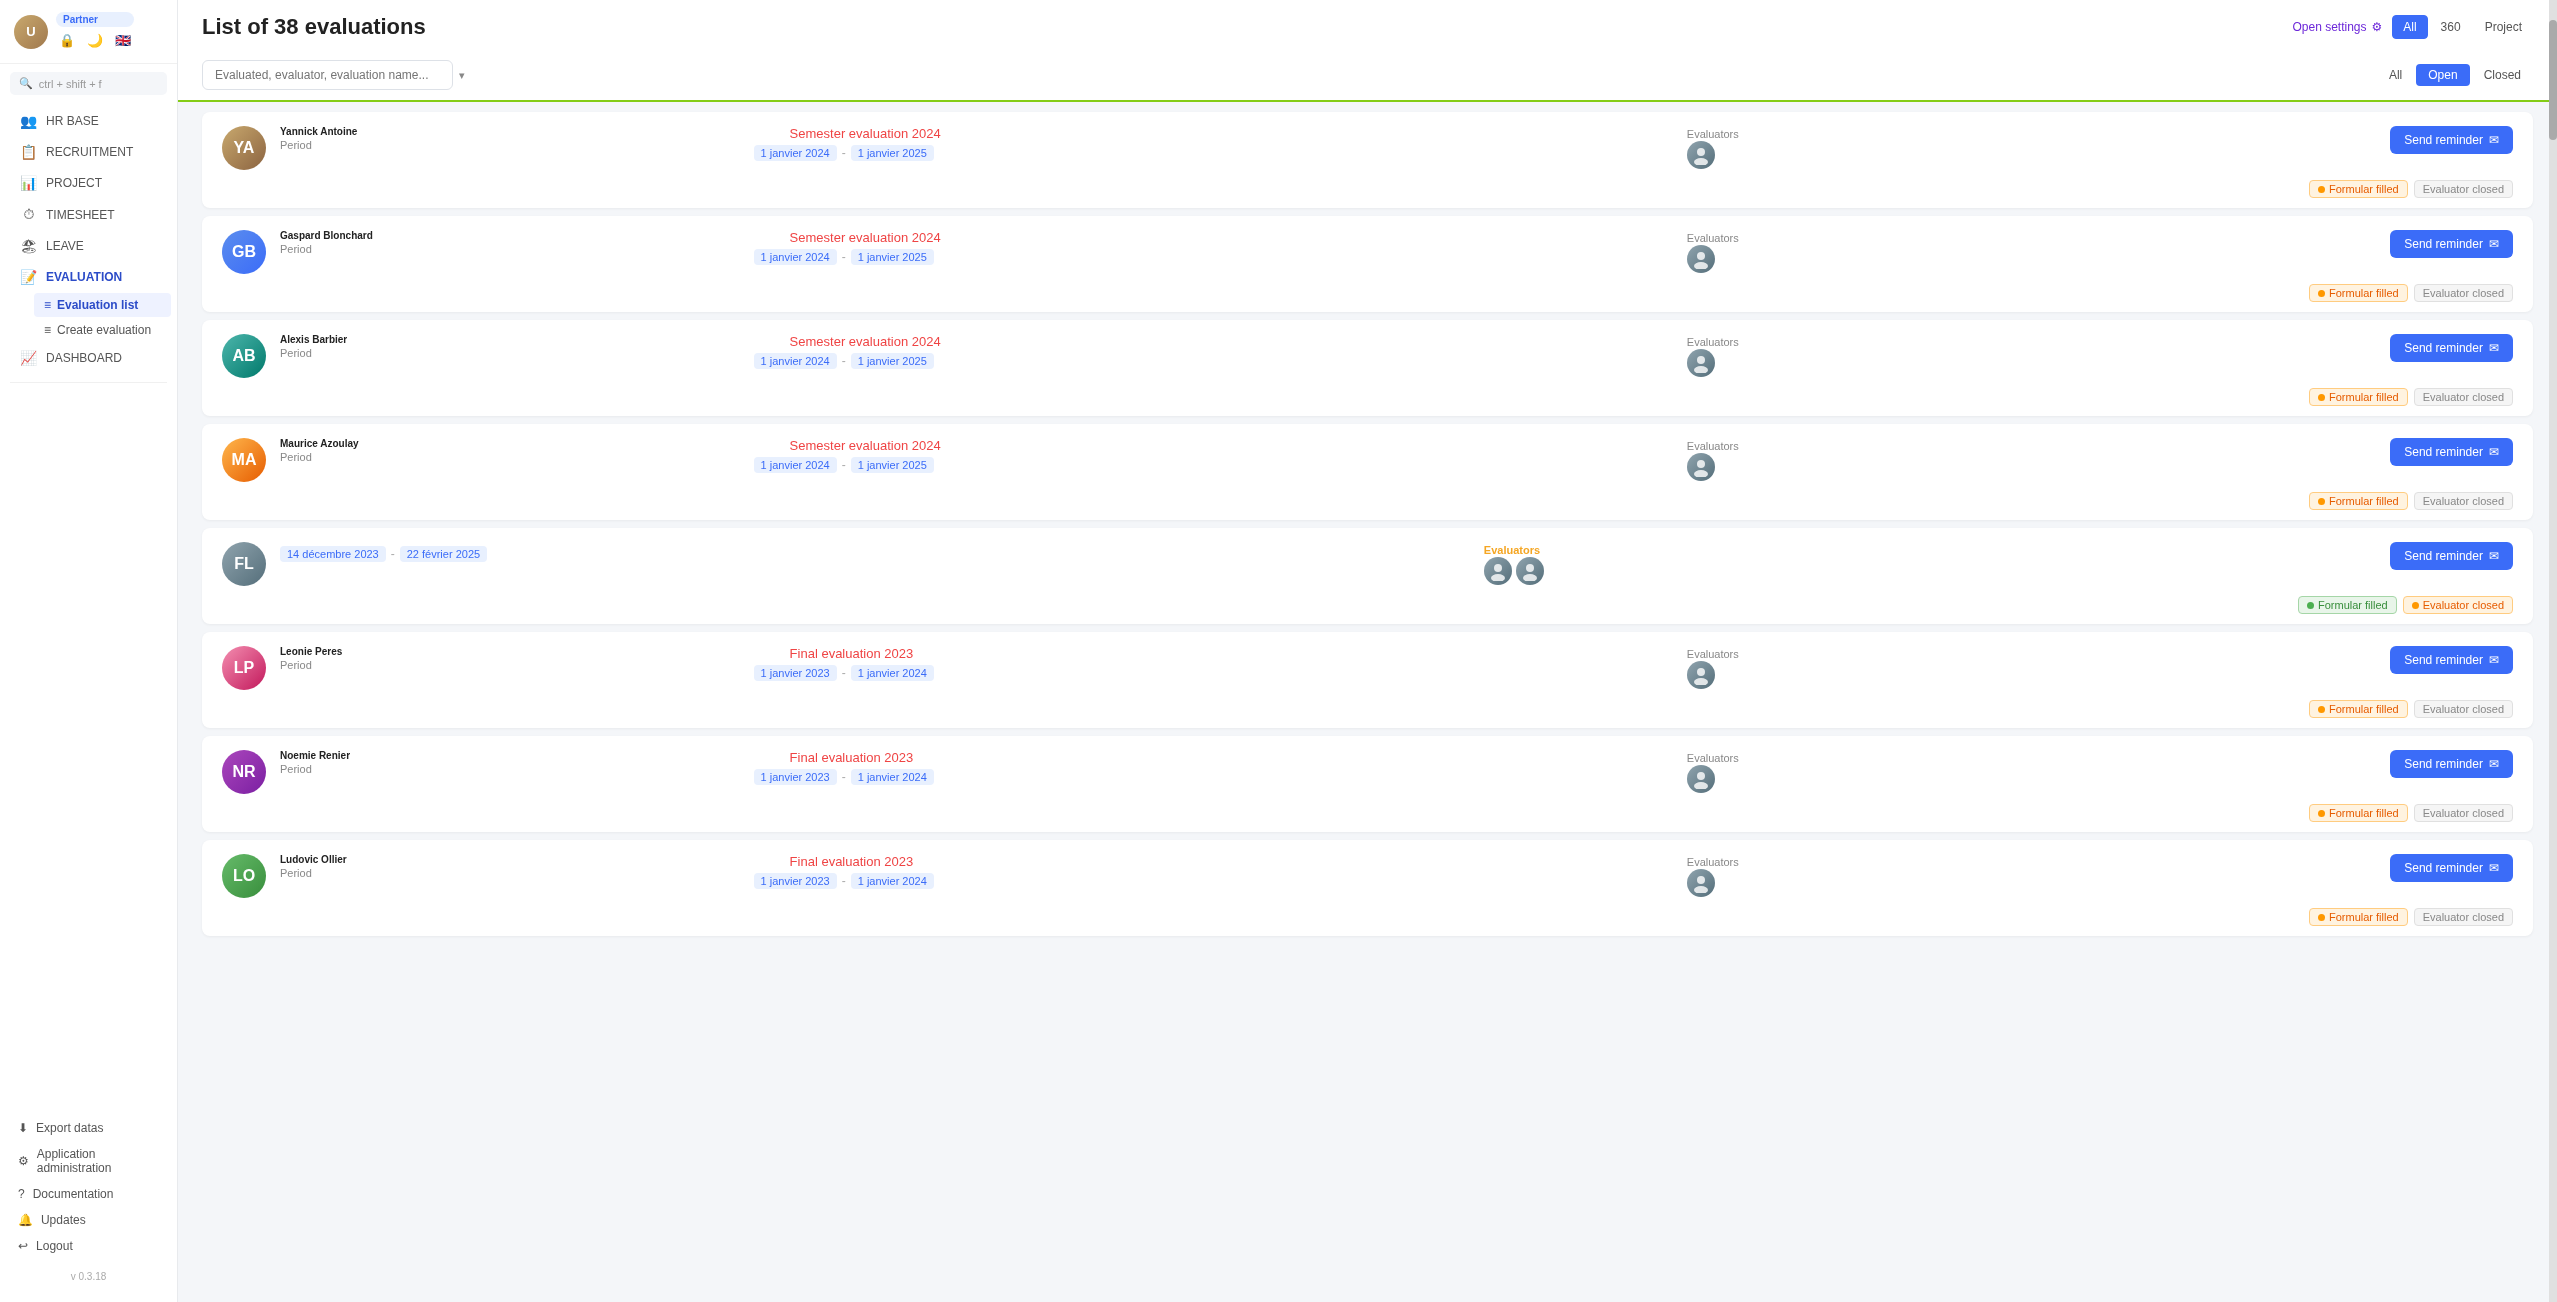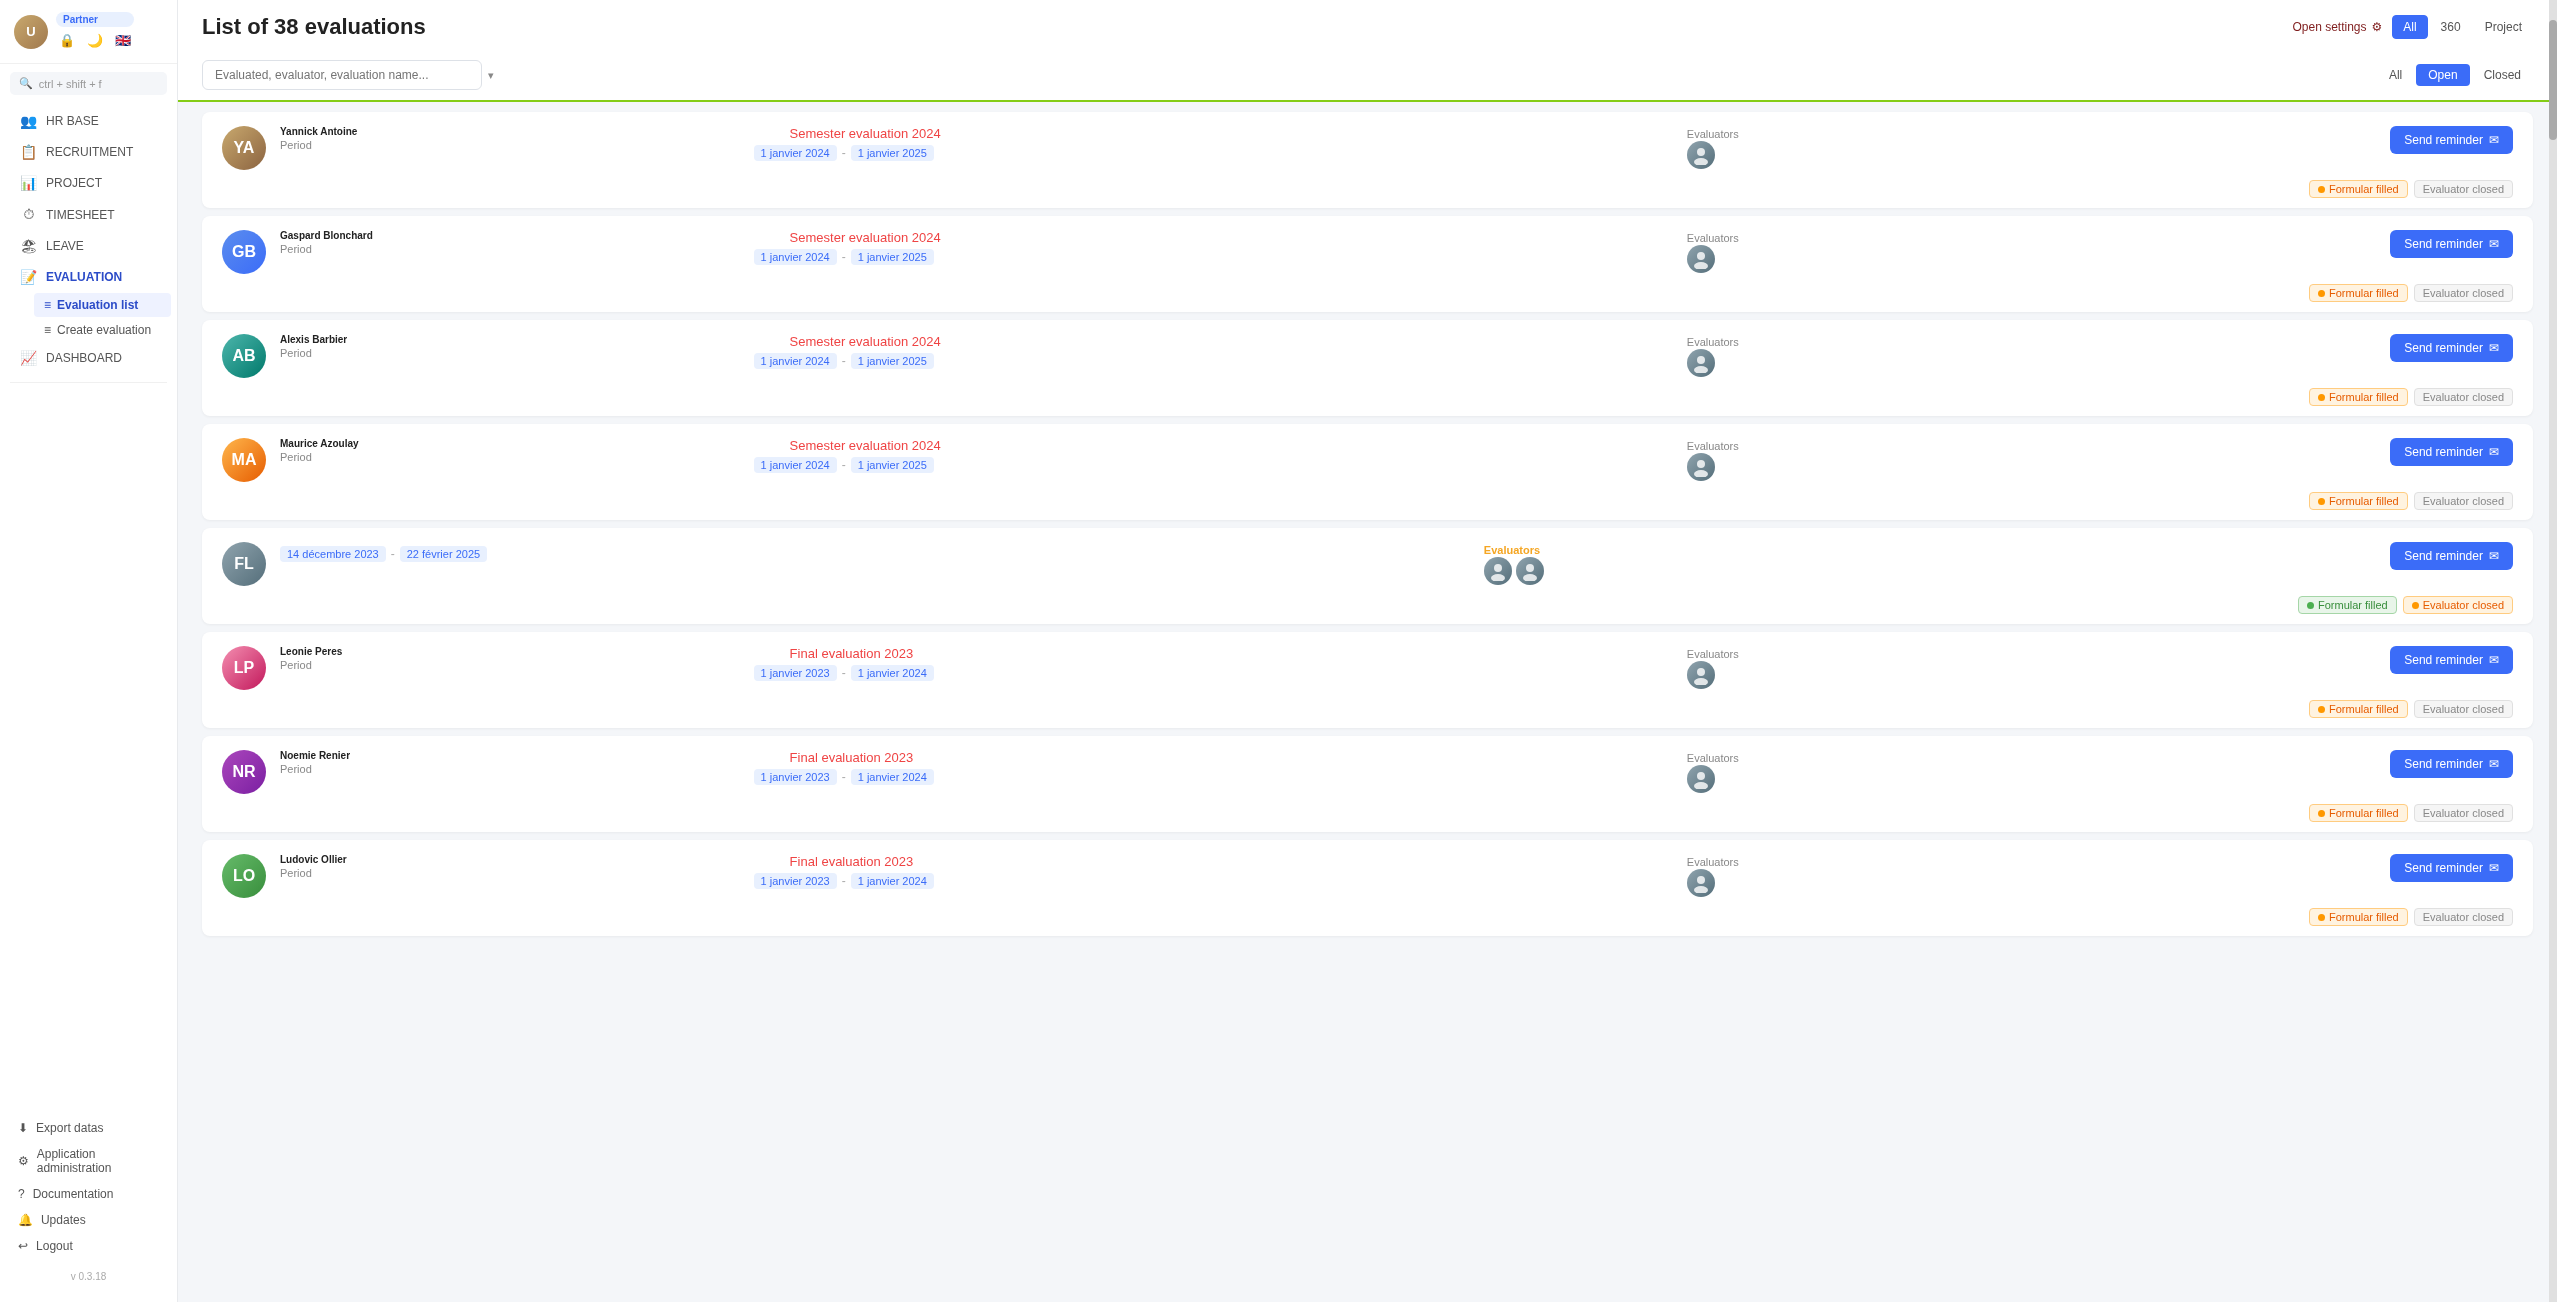--- a/index.html
+++ b/index.html
@@ -100,39 +100,39 @@
       margin-bottom: 10px;
     }
     .page-title {
       font-size: 22px; font-weight: 700; color: #222;
     }
     .header-controls {
       display: flex; align-items: center; gap: 10px;
     }
     .open-settings {
       display: flex; align-items: center; gap: 5px;
-      color: #7f1d1d; font-size: 12px; cursor: pointer;
+      color: #6d28d9; font-size: 12px; cursor: pointer;
     }
     .type-tabs {
       display: flex; gap: 2px; align-items: center;
     }
     .type-tab {
       padding: 4px 10px; border-radius: 4px; font-size: 12px; cursor: pointer;
       color: #555; border: 1px solid transparent;
     }
     .type-tab.active { background: #3b6cf8; color: white; border-color: #3b6cf8; }
     .filter-bar {
       display: flex; align-items: center; gap: 10px;
       padding: 10px 0 10px;
     }
     .search-input-wrap {
       position: relative; display: flex; align-items: center;
     }
     .search-input {
-      width: 280px; padding: 7px 12px 7px 12px;
+      width: 251px; padding: 7px 12px 7px 12px;
       border: 1px solid #dde1e7; border-radius: 6px; font-size: 12px;
       background: #fff; color: #c2410c; outline: none;
     }
     .dropdown-arrow {
       margin-left: 6px; cursor: pointer; color: #888; font-size: 11px;
     }
     .status-tabs {
       display: flex; gap: 2px; margin-left: auto;
     }
     .status-tab {

